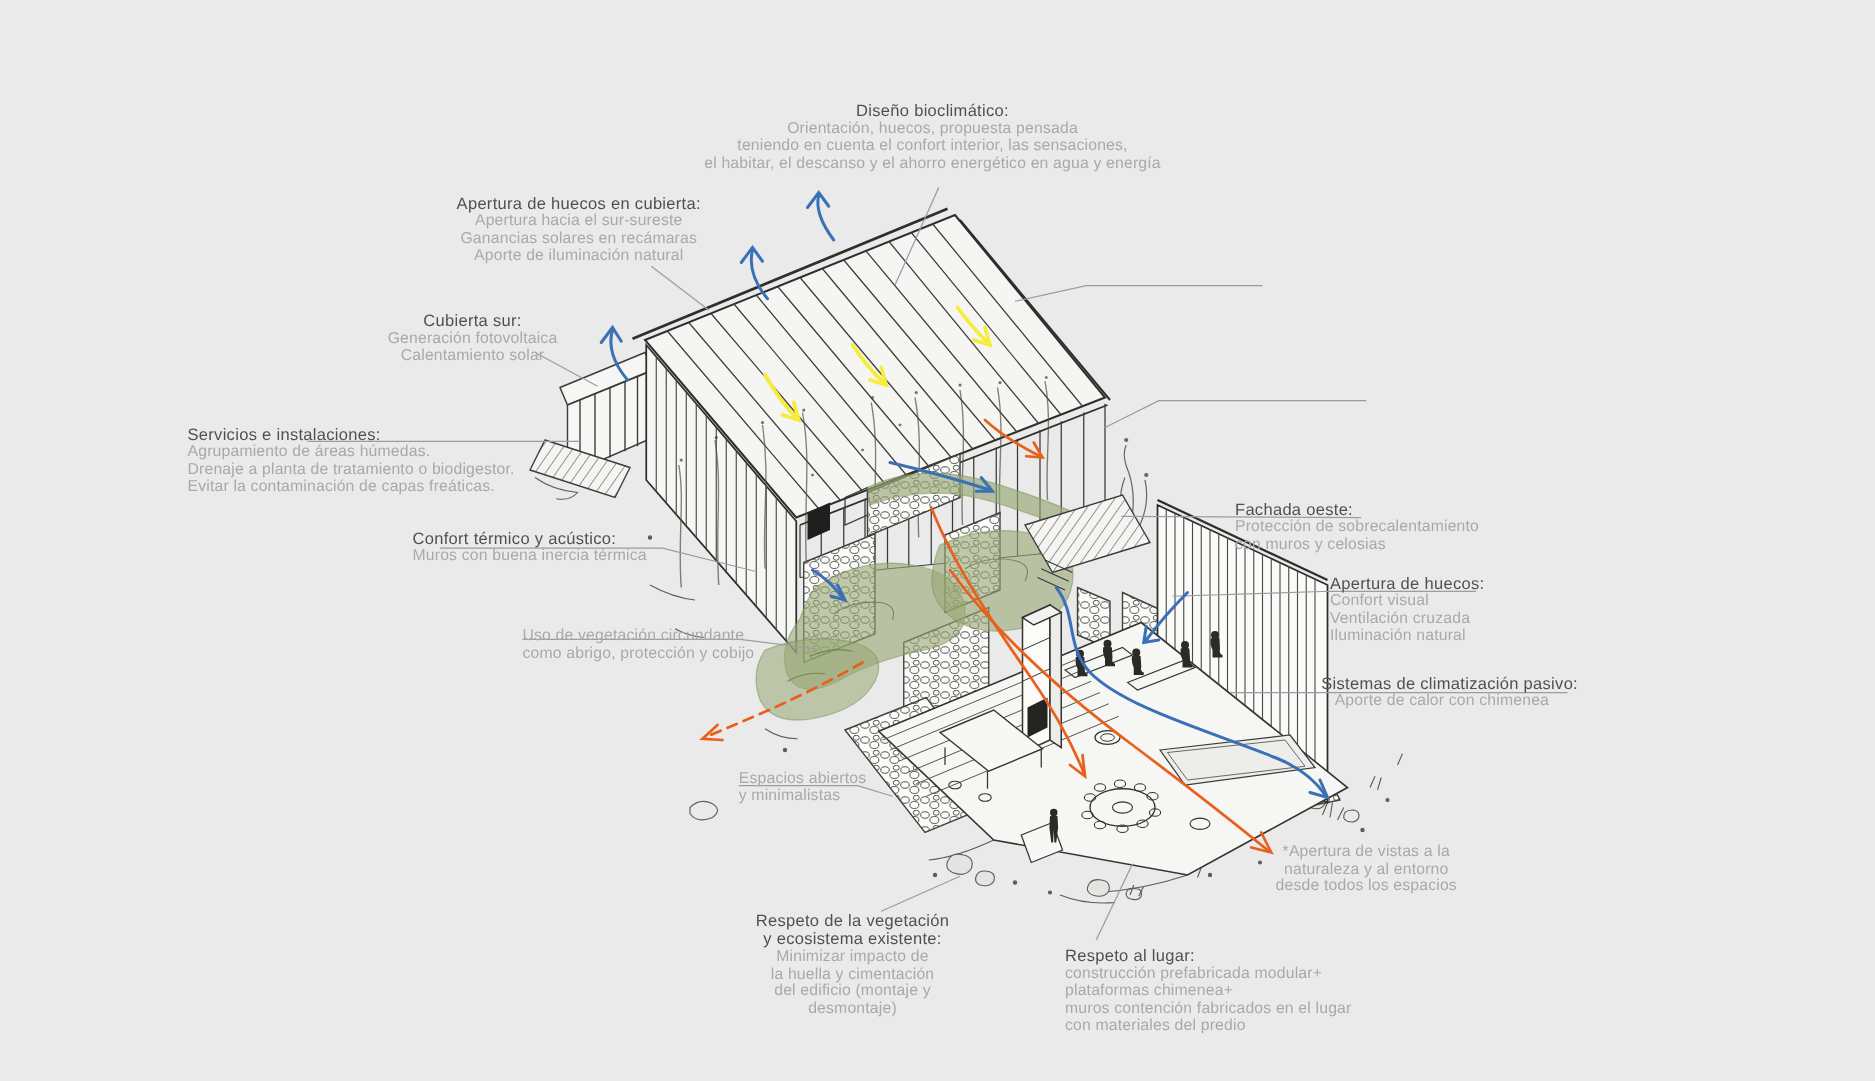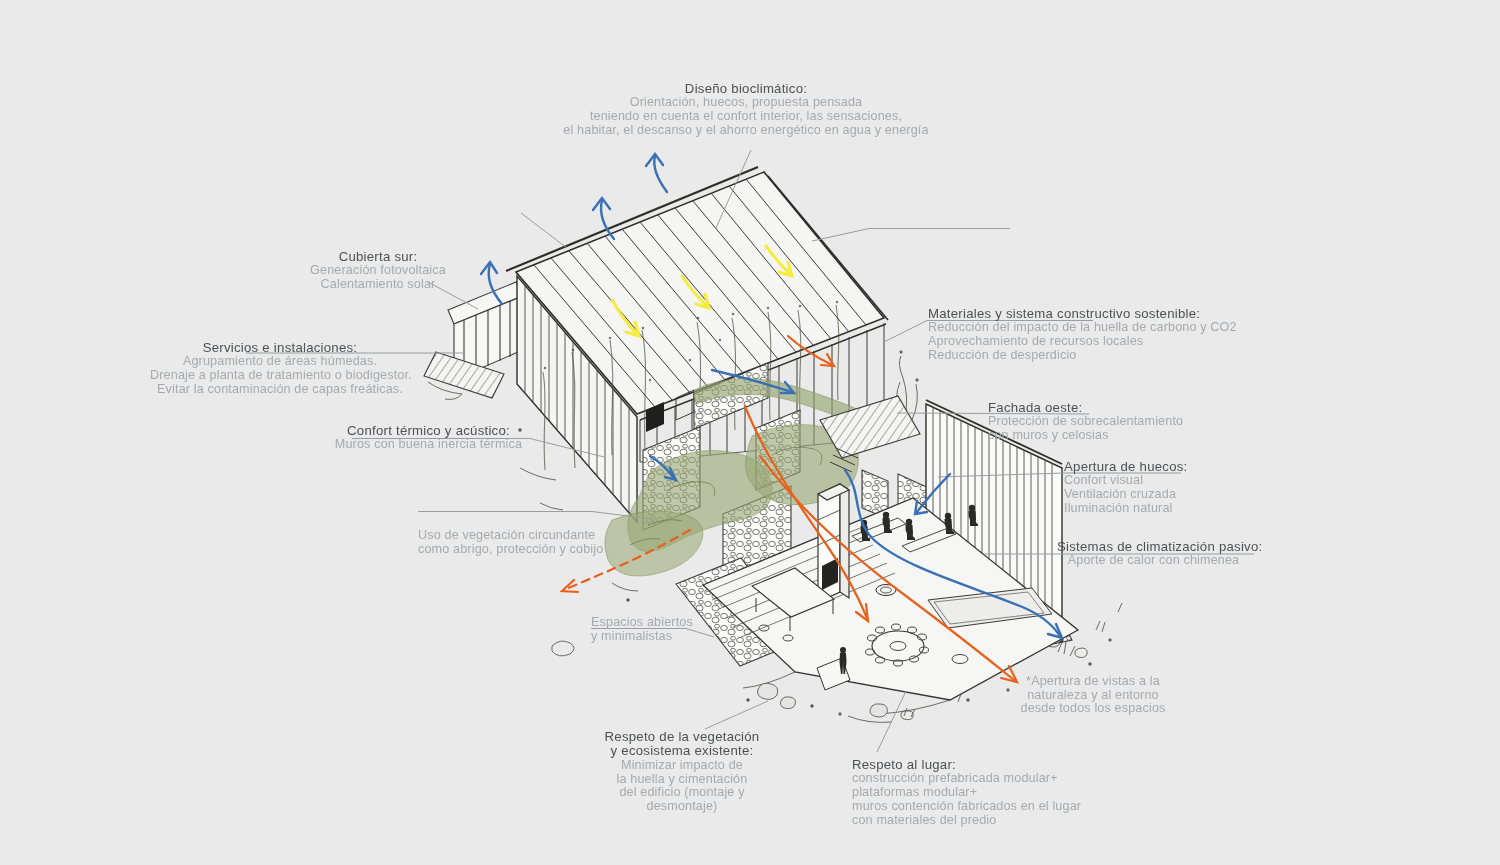--- a/index.html
+++ b/index.html
@@ -3,21 +3,21 @@
 <meta charset="utf-8">
 <style>
   html,body{margin:0;padding:0;background:#e9eae9;}
   .stage{position:relative;width:1500px;height:865px;background:#e9eae9;overflow:hidden;
          font-family:"Liberation Sans","DejaVu Sans",sans-serif;}
   .sketch{position:absolute;left:0;top:0;}
   .ann{position:absolute;font-size:12.6px;line-height:13.7px;color:#a7a9ac;
        letter-spacing:.15px;white-space:nowrap;}
   .ann .t{color:#4f5052;font-size:13.2px;line-height:14.4px;letter-spacing:.25px;}
   .c{text-align:center}
-  .r{text-align:center}
+  .r{text-align:left}
 </style>
 </head>
 <body>
 
 <div class="stage">
 
 <svg class="sketch" width="1500" height="865" viewBox="0 0 1500 865">
   <defs>
     <pattern id="pat-stone" width="16" height="12" patternUnits="userSpaceOnUse">
       <rect width="16" height="12" fill="#fbfbf9"></rect>
@@ -283,40 +283,46 @@
   </g>
 </svg>
 
   <div class="ann c" style="left:560px;top:82px;width:372px">
     <div class="t">Diseño bioclimático:</div>
     <div>Orientación, huecos, propuesta pensada</div>
     <div>teniendo en cuenta el confort interior, las sensaciones,</div>
     <div>el habitar, el descanso y el ahorro energético en agua y energía</div>
   </div>
 
+  <div class="ann c" style="left:330px;top:156px;width:266px">
+    <div class="t">Apertura de huecos en cubierta:</div>
+    <div>Apertura hacia el sur-sureste</div>
+    <div>Ganancias solares en recámaras</div>
+    <div>Aporte de iluminación natural</div>
+  </div>
 
   <div class="ann c" style="left:293px;top:250px;width:170px">
     <div class="t">Cubierta sur:</div>
     <div>Generación fotovoltaica</div>
     <div>Calentamiento solar</div>
   </div>
 
   <div class="ann r" style="left:150px;top:341px;width:260px">
     <div class="t">Servicios e instalaciones:</div>
     <div>Agrupamiento de áreas húmedas.</div>
     <div>Drenaje a planta de tratamiento o biodigestor.</div>
     <div>Evitar la contaminación de capas freáticas.</div>
   </div>
 
   <div class="ann r" style="left:330px;top:424px;width:197px">
     <div class="t">Confort térmico y acústico:</div>
     <div>Muros con buena inercia térmica</div>
   </div>
 
-  <div class="ann" style="left:418px;top:529px;width:185px">
+  <div class="ann" style="left:418px;top:502px;width:185px">
     <div>Uso de vegetación circundante</div>
     <div>como abrigo, protección y cobijo</div>
   </div>
 
 
   <div class="ann" style="left:591px;top:616px;width:120px">
     <div>Espacios abiertos</div>
     <div>y minimalistas</div>
   </div>
 
@@ -325,21 +331,21 @@
     <div class="t">y ecosistema existente:</div>
     <div>Minimizar impacto de</div>
     <div>la huella y cimentación</div>
     <div>del edificio (montaje y</div>
     <div>desmontaje)</div>
   </div>
 
   <div class="ann" style="left:852px;top:758px;width:240px">
     <div class="t">Respeto al lugar:</div>
     <div>construcción prefabricada modular+</div>
-    <div>plataformas modular+</div>
+    <div>plataformas chimenea+</div>
     <div>muros contención fabricados en el lugar</div>
     <div>con materiales del predio</div>
   </div>
 
   <div class="ann c" style="left:1018px;top:675px;width:150px">
     <div>*Apertura de vistas a la</div>
     <div>naturaleza y al entorno</div>
     <div>desde todos los espacios</div>
   </div>
 
@@ -354,21 +360,15 @@
     <div>Ventilación cruzada</div>
     <div>Iluminación natural</div>
   </div>
 
   <div class="ann" style="left:988px;top:401px;width:210px">
     <div class="t">Fachada oeste:</div>
     <div>Protección de sobrecalentamiento</div>
     <div>con muros y celosias</div>
   </div>
 
-  <div class="ann" style="left:928px;top:307px;width:330px">
-    <div class="t">Materiales y sistema constructivo sostenible:</div>
-    <div>Reducción del impacto de la huella de carbono y CO2</div>
-    <div>Aprovechamiento de recursos locales</div>
-    <div>Reducción de desperdicio</div>
-  </div>
 
 
 </div>
 
 </body></html>

